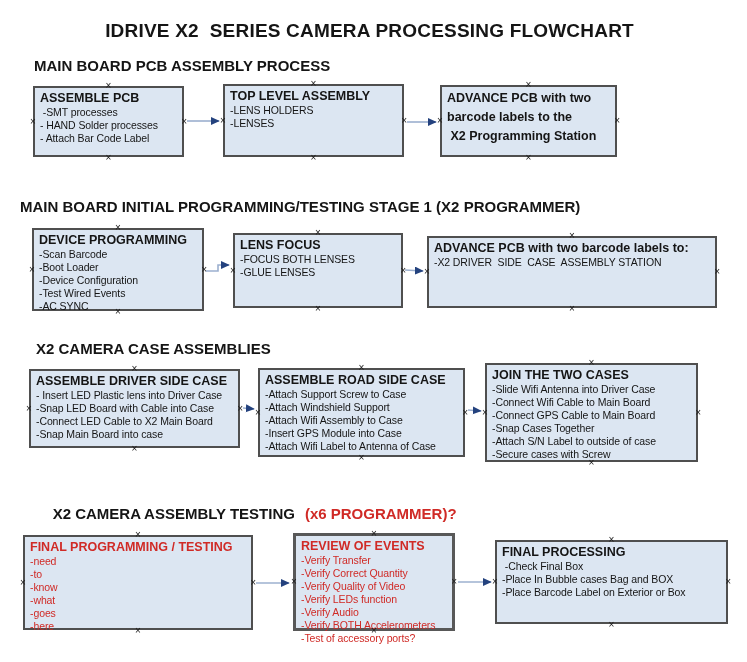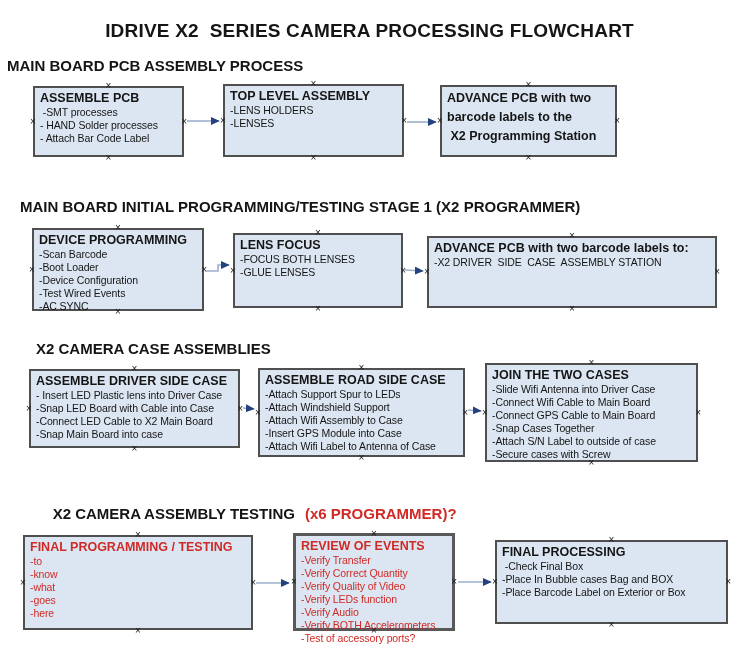--- a/index.html
+++ b/index.html
@@ -45,21 +45,21 @@
   .arrow{stroke:var(--arrow-line);stroke-width:1.6;fill:none;}
   .ah{fill:var(--arrow-head);}
 </style>
 </head>
 <body>
 
 <div class="page">
 
   <div class="title">IDRIVE X2  SERIES CAMERA PROCESSING FLOWCHART</div>
 
-  <div class="sec-heading" style="left:7px;top:57px">MAIN BOARD PCB ASSEMBLY PROCESS</div>
+  <div class="sec-heading" style="left:34px;top:57px">MAIN BOARD PCB ASSEMBLY PROCESS</div>
   <div class="sec-heading" style="left:20px;top:198px">MAIN BOARD INITIAL PROGRAMMING/TESTING STAGE 1 (X2 PROGRAMMER)</div>
   <div class="sec-heading" style="left:36px;top:340px">X2 CAMERA CASE ASSEMBLIES</div>
   <div class="sec-heading" style="left:36px;top:488px">
     <span>X2 CAMERA ASSEMBLY TESTING</span><span class="red-part">(x6 PROGRAMMER)?</span>
   </div>
 
   <svg class="flow" width="747" height="662" viewBox="0 0 747 662">
     <defs>
       <marker id="ah" markerWidth="10" markerHeight="9" refX="8.2" refY="4" orient="auto" markerUnits="userSpaceOnUse">
         <path class="ah" d="M0,0 L9,4 L0,8 Z"></path>
@@ -149,21 +149,21 @@
     <div class="bi">-Connect LED Cable to X2 Main Board</div>
     <div class="bi">-Snap Main Board into case</div>
   </div>
 
   <div class="fbox" style="left:258px;top:368px;width:207px;height:89px">
     <span class="anchor t">×</span>
       <span class="anchor b">×</span>
       <span class="anchor l">×</span>
       <span class="anchor r">×</span>
     <div class="bh">ASSEMBLE ROAD SIDE CASE</div>
-    <div class="bi">-Attach Support Spur to LEDs</div>
+    <div class="bi">-Attach Support Screw to Case</div>
     <div class="bi">-Attach Windshield Support</div>
     <div class="bi">-Attach Wifi Assembly to Case</div>
     <div class="bi">-Insert GPS Module into Case</div>
     <div class="bi">-Attach Wifi Label to Antenna of Case</div>
   </div>
 
   <div class="fbox" style="left:485px;top:363px;width:213px;height:99px">
     <span class="anchor t">×</span>
       <span class="anchor b">×</span>
       <span class="anchor l">×</span>
@@ -176,20 +176,21 @@
     <div class="bi">-Attach S/N Label to outside of case</div>
     <div class="bi">-Secure cases with Screw</div>
   </div>
 
   <div class="fbox redtext" style="left:23px;top:535px;width:230px;height:95px">
     <span class="anchor t">×</span>
       <span class="anchor b">×</span>
       <span class="anchor l">×</span>
       <span class="anchor r">×</span>
     <div class="bh">FINAL PROGRAMMING / TESTING</div>
+    <div class="bi">-need</div>
     <div class="bi">-to</div>
     <div class="bi">-know</div>
     <div class="bi">-what</div>
     <div class="bi">-goes</div>
     <div class="bi">-here</div>
   </div>
 
   <div class="fbox redtext thick" style="left:293px;top:533px;width:162px;height:98px">
     <span class="anchor t">×</span>
       <span class="anchor b">×</span>

